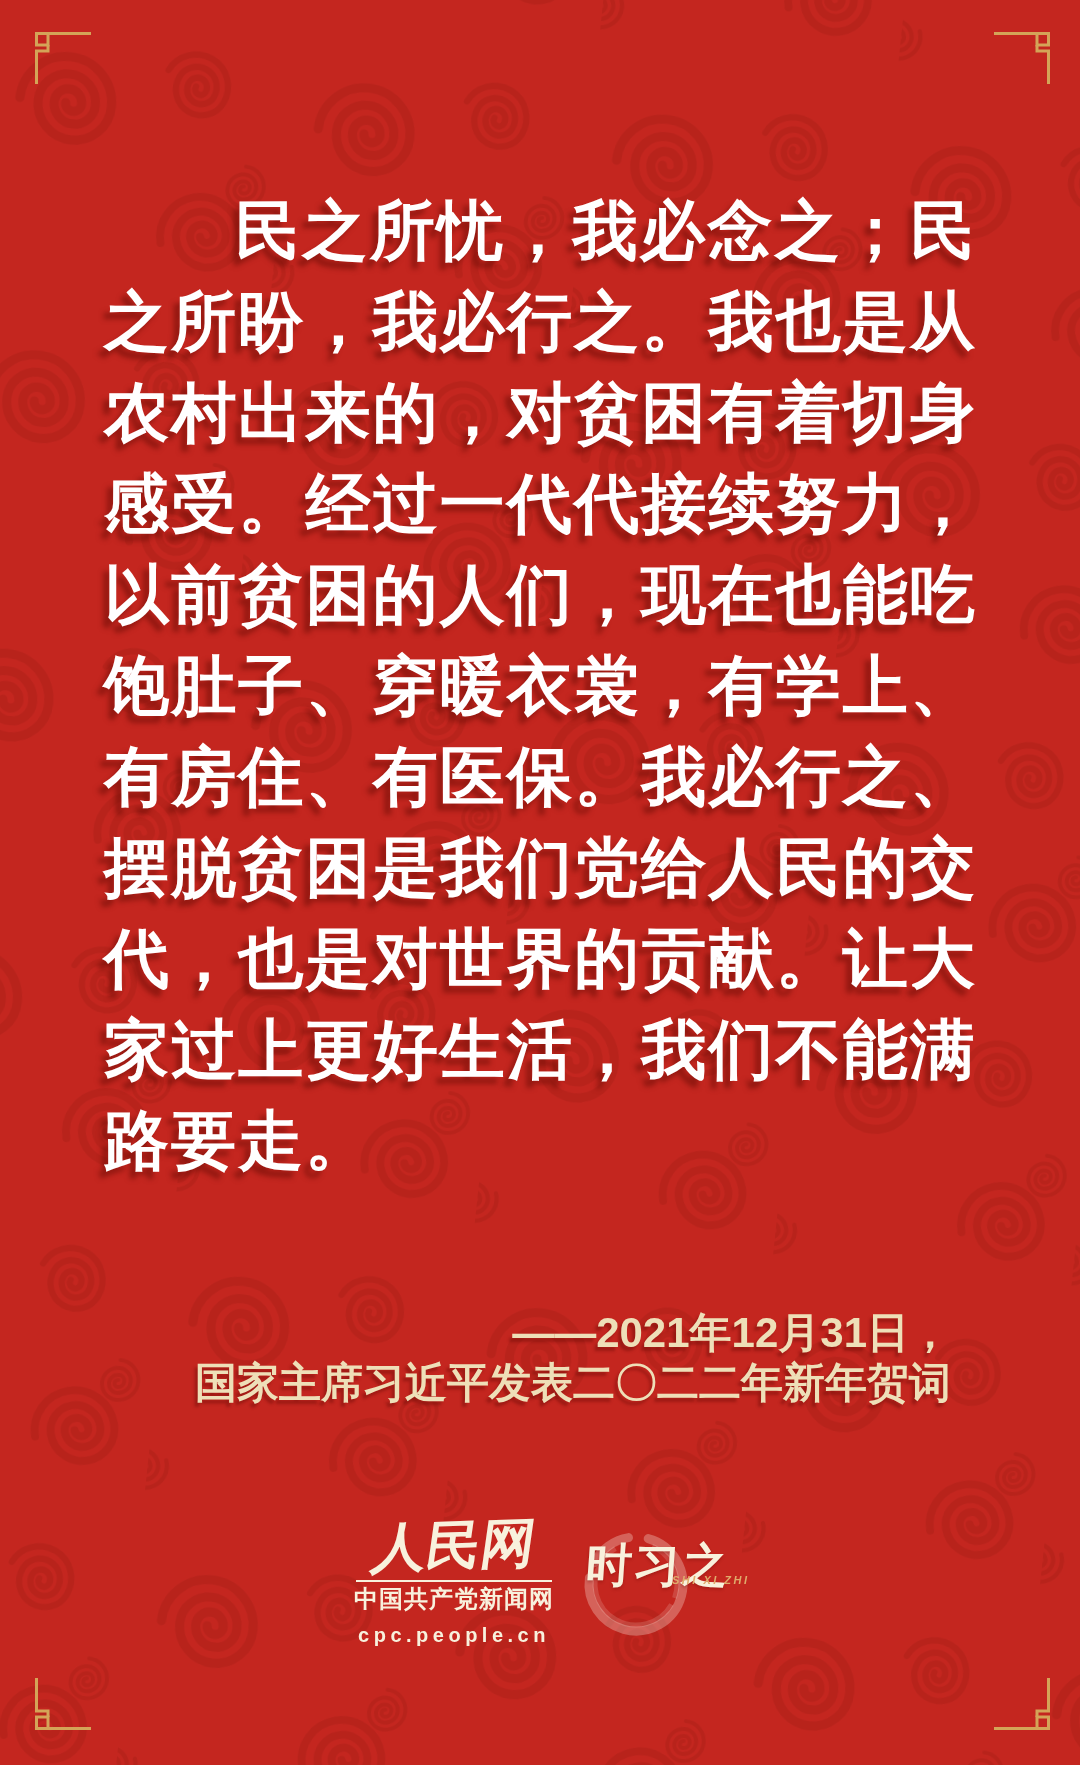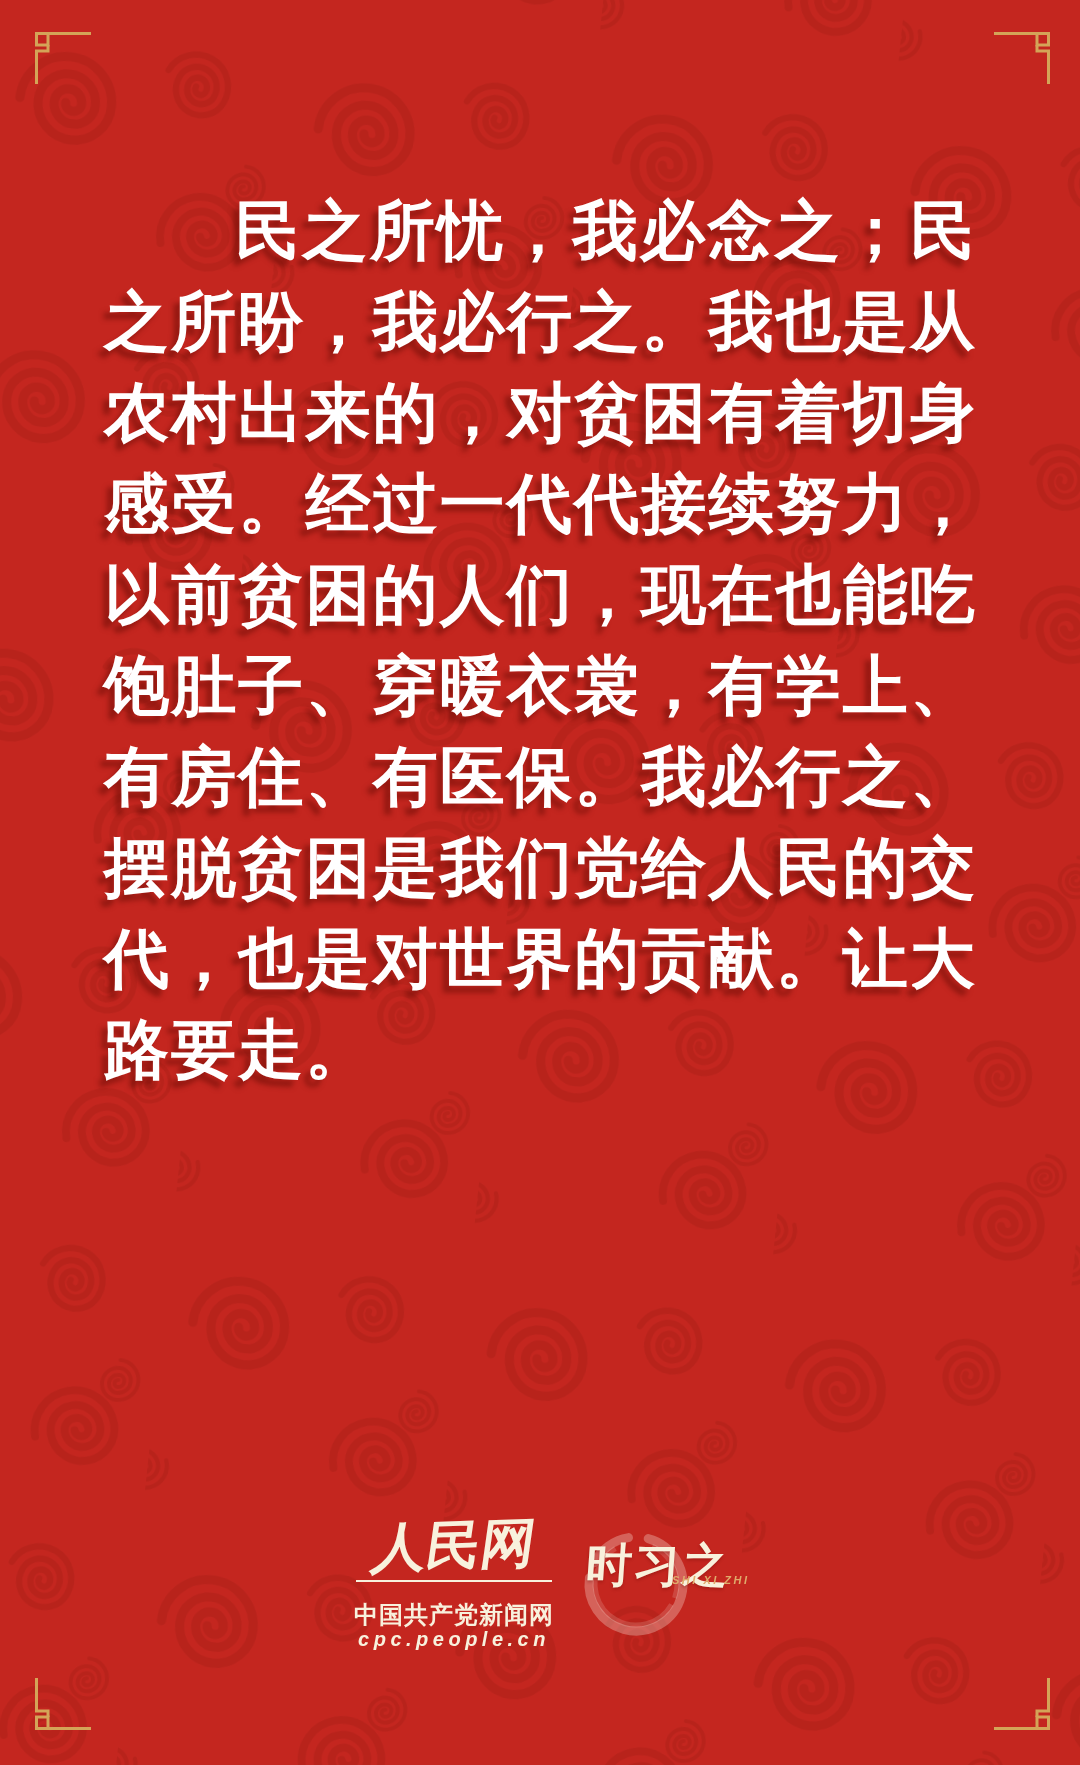--- a/index.html
+++ b/index.html
@@ -39,22 +39,22 @@
     text-shadow:-3px 4px 3px rgba(108,12,6,0.45);
   }
 
   .people-logo{position:absolute;left:352px;top:1516px;width:204px;color:#f8f1dd;text-align:center;}
   .people-script{
     font-family:"Liberation Serif","DejaVu Serif",serif;
     font-size:54px;line-height:60px;font-weight:bold;
     transform:skewX(-10deg) rotate(-2deg);
   }
   .people-divider{margin:4px auto 0 auto;width:196px;height:2px;background:#f8f1dd;}
-  .people-cpc{margin-top:20px;font-size:24px;line-height:26px;font-weight:bold;letter-spacing:1px;white-space:nowrap;}
-  .people-url{margin-top:0;font-size:20px;line-height:22px;font-weight:bold;letter-spacing:4.5px;white-space:nowrap;font-style:italic;}
+  .people-cpc{margin-top:4px;font-size:24px;line-height:26px;font-weight:bold;letter-spacing:1px;white-space:nowrap;}
+  .people-url{margin-top:12px;font-size:20px;line-height:22px;font-weight:bold;letter-spacing:4.5px;white-space:nowrap;}
 
   .sxz-logo{position:absolute;left:576px;top:1524px;width:160px;height:116px;}
   .sxz-enso{position:absolute;left:2px;top:4px;width:116px;height:112px;}
   .sxz-text{
     position:absolute;left:10px;top:16px;width:150px;
     font-size:46px;line-height:50px;font-weight:bold;
     color:#f8f1dc;letter-spacing:2px;white-space:nowrap;
     transform:skewX(-4deg);
     text-shadow:0 2px 3px rgba(100,10,5,0.3);
   }
@@ -123,23 +123,28 @@
   <div class="quote">
     <div class="qline first">民之所忧，我必念之；民</div>
     <div class="qline">之所盼，我必行之。我也是从</div>
     <div class="qline">农村出来的，对贫困有着切身</div>
     <div class="qline">感受。经过一代代接续努力，</div>
     <div class="qline">以前贫困的人们，现在也能吃</div>
     <div class="qline">饱肚子、穿暖衣裳，有学上、</div>
     <div class="qline">有房住、有医保。我必行之、</div>
     <div class="qline">摆脱贫困是我们党给人民的交</div>
     <div class="qline">代，也是对世界的贡献。让大</div>
+    <div class="qline">家过上更好生活，我们不能满</div>
     <div class="qline last">路要走。</div>
   </div>
 
+  <div class="attribution">
+    <div>——2021年12月31日，</div>
+    <div>国家主席习近平发表二〇二二年新年贺词</div>
+  </div>
 
   <div class="people-logo">
     <div class="people-script">人民网</div>
     <div class="people-divider"></div>
     <div class="people-cpc">中国共产党新闻网</div>
     <div class="people-url">cpc.people.cn</div>
   </div>
 
   <div class="sxz-logo">
     <svg class="sxz-enso" viewBox="0 0 116 112" xmlns="http://www.w3.org/2000/svg">

